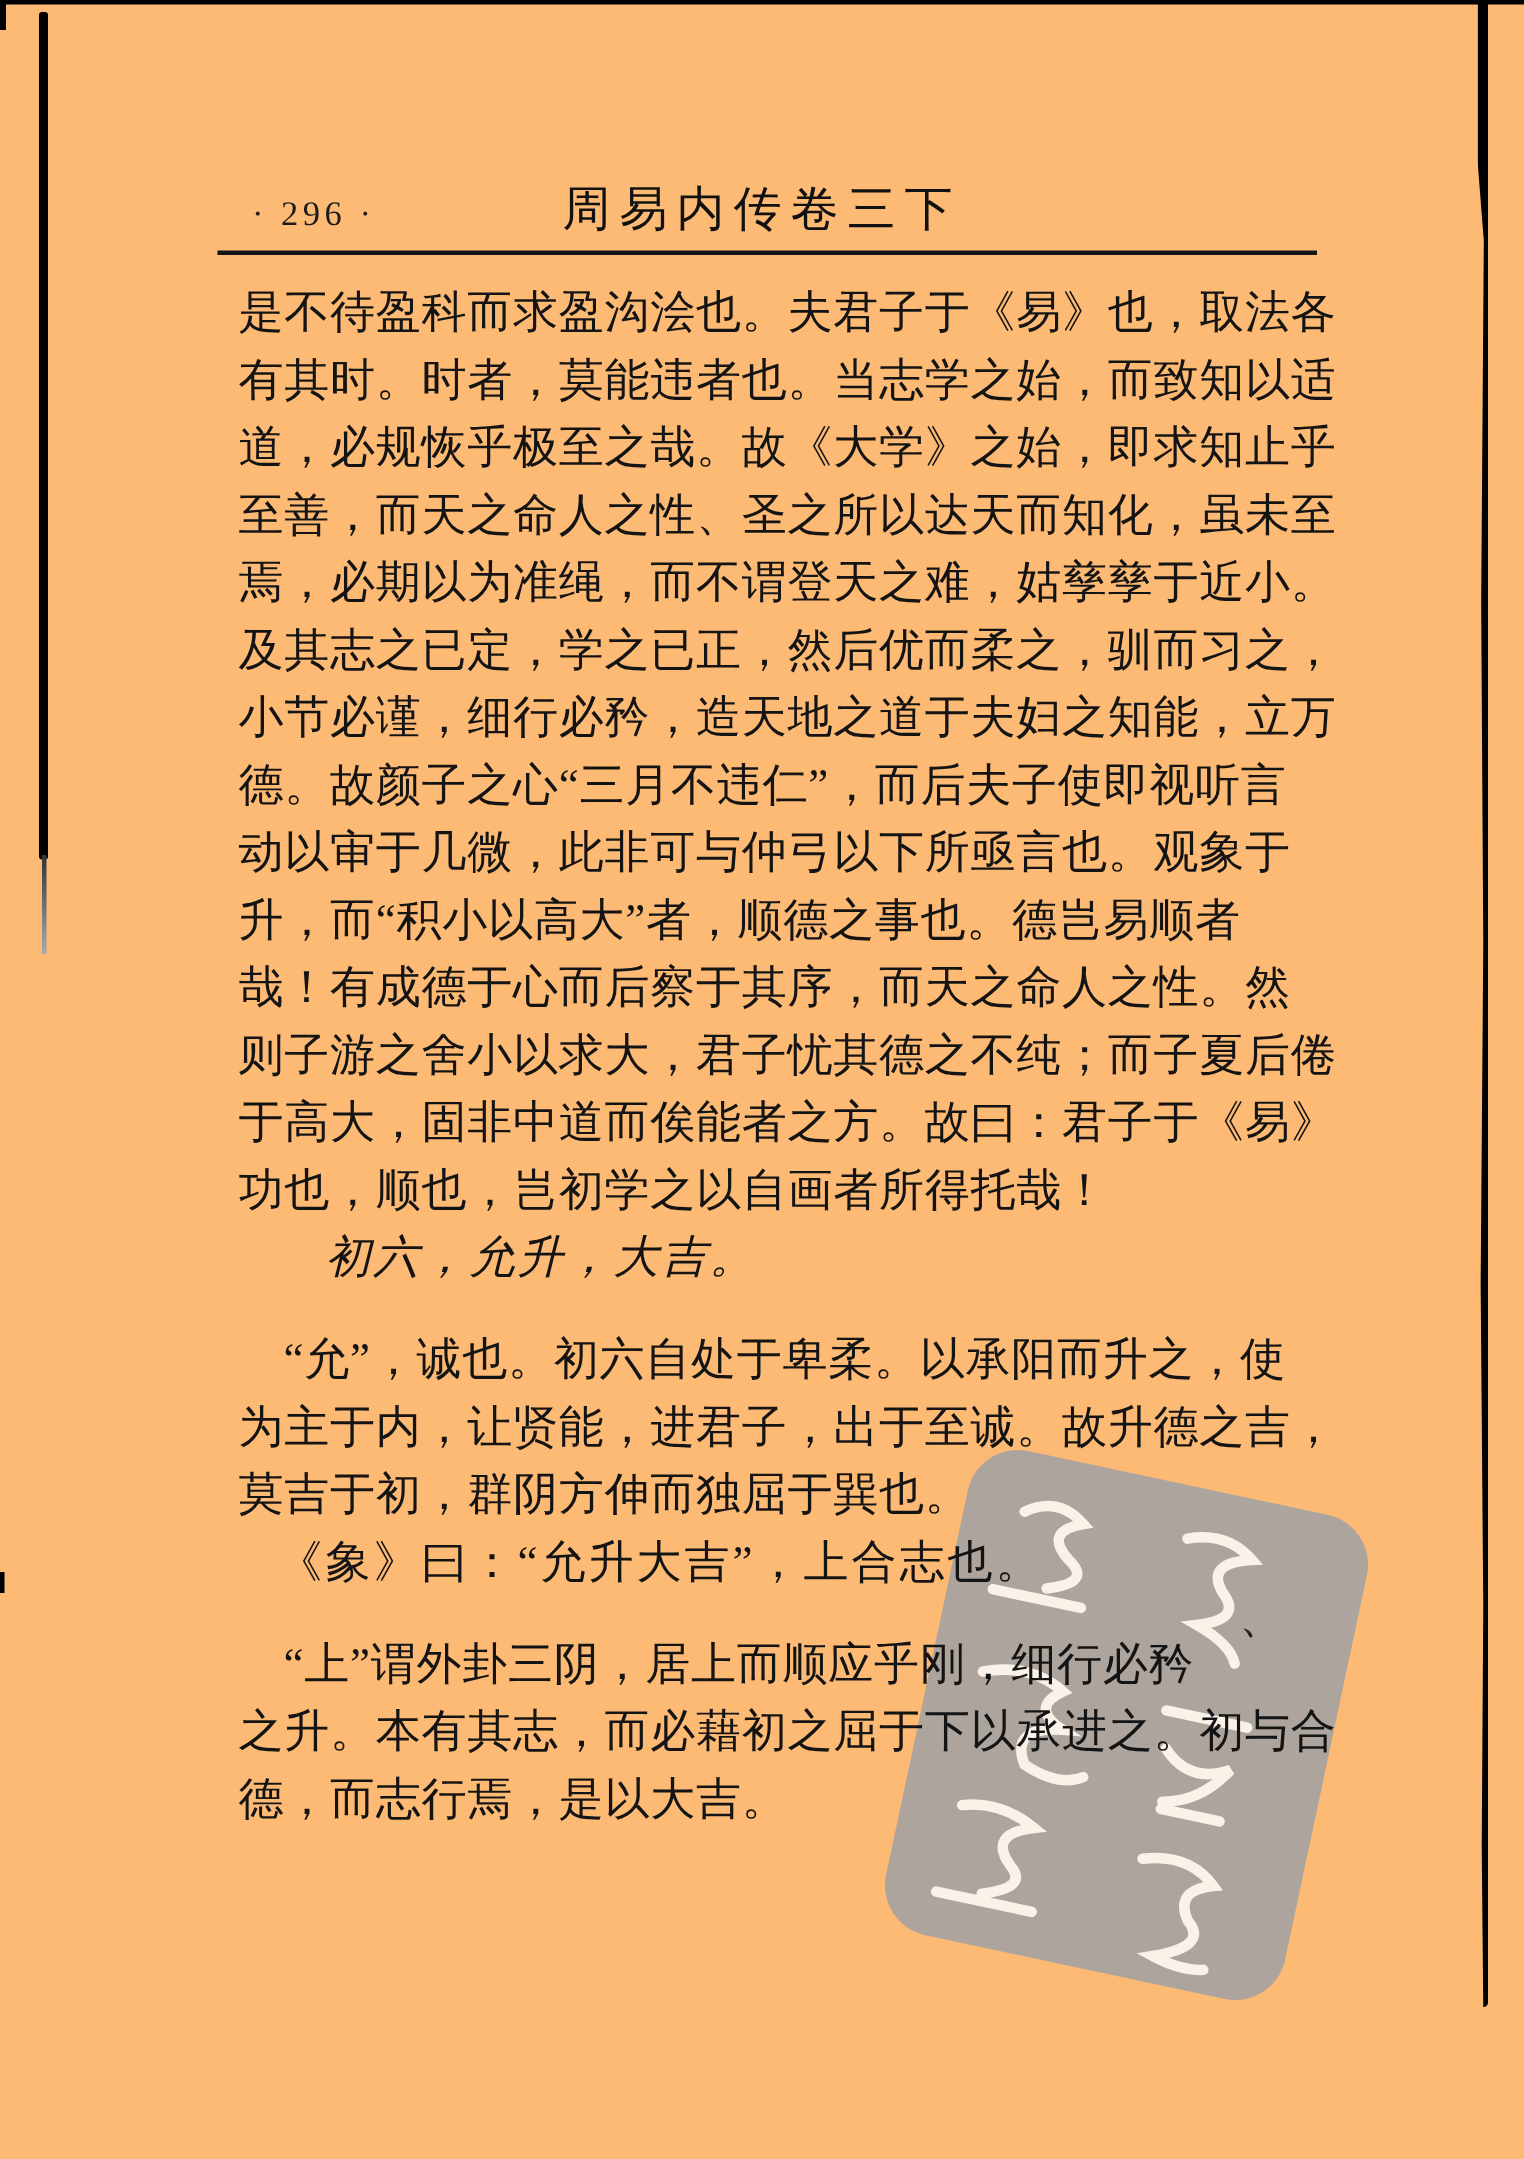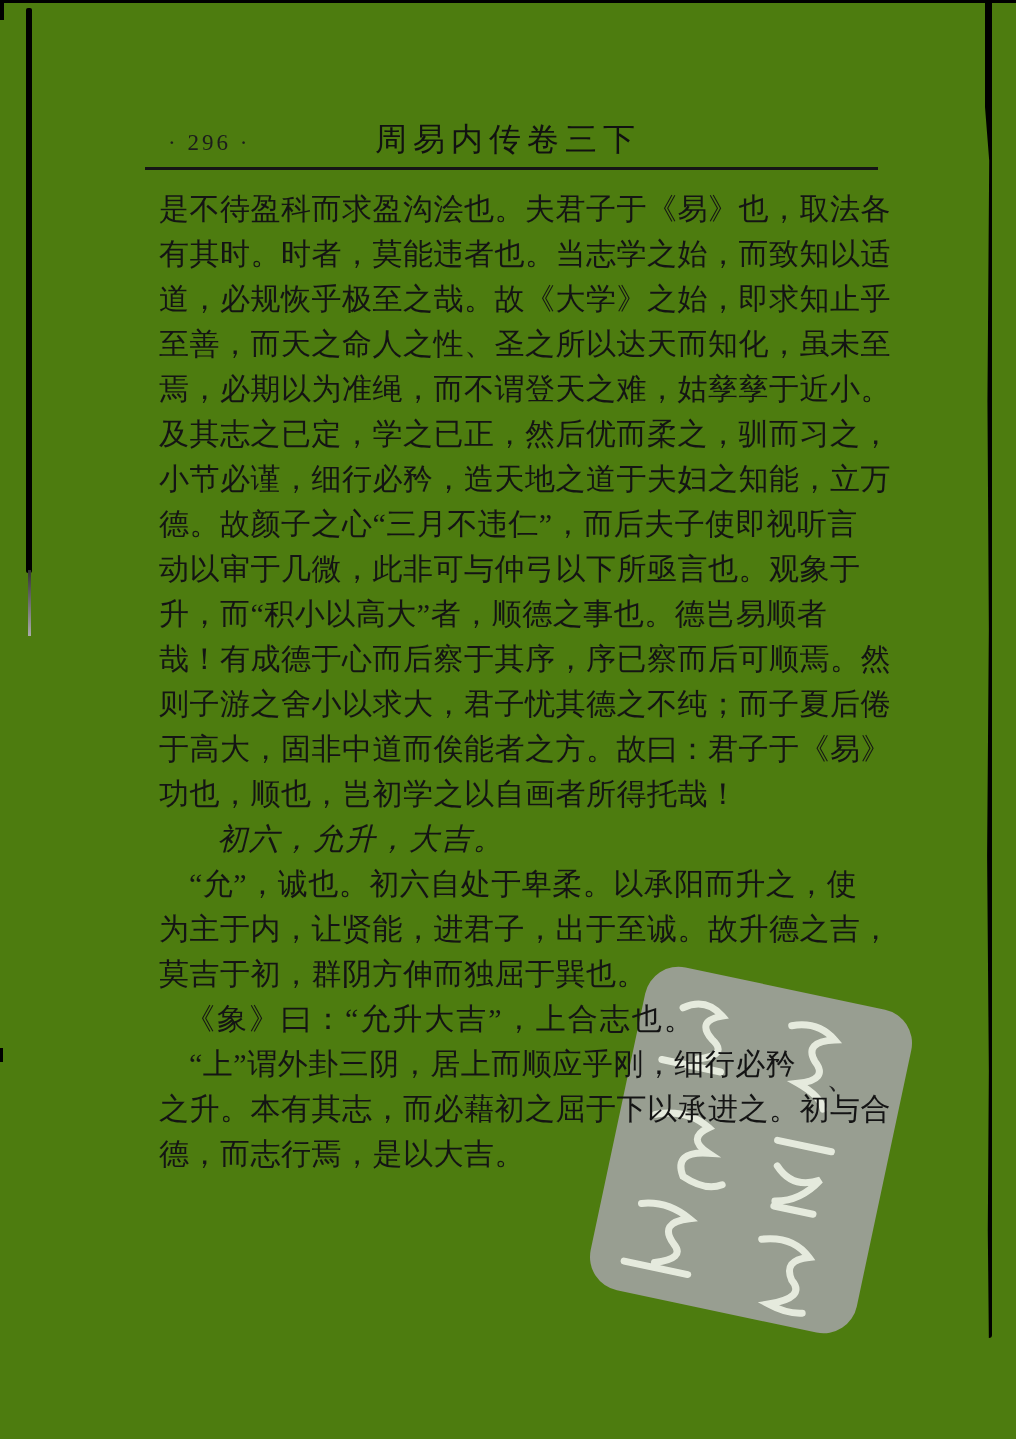--- a/index.html
+++ b/index.html
@@ -5,21 +5,21 @@
   html,body{margin:0;padding:0;}
   body{
     width:1016px;height:1439px;
     background:#ffffff;
     font-family:"Liberation Serif","DejaVu Serif",serif;
     position:relative;
     overflow:hidden;
   }
   .page{
     position:absolute;inset:0;
-    background:#4d7c0f;
+    background:#fdba74;
   }
   
   .top-edge{position:absolute;left:0;top:0;width:1016px;height:3px;background:#000;}
   .topleft-blob{position:absolute;left:0;top:0;width:4px;height:20px;background:#000;}
   .left-bar{position:absolute;left:26px;top:8px;width:6px;height:565px;background:#000;border-radius:2px;}
   .left-bar-tail{position:absolute;left:28px;top:570px;width:3px;height:66px;
     background:linear-gradient(#333,#aaa);}
   .left-sliver{position:absolute;left:0;top:1048px;width:3px;height:14px;background:#000;}
   .right-bar{position:absolute;left:985px;top:0;width:7px;height:1338px;background:#000;
     border-radius:0 0 3px 3px;
@@ -51,21 +51,21 @@
   
   .textblock{
     position:absolute;left:159px;top:186px;width:724px;
     z-index:2;
     color:#141414;
     font-size:30px;line-height:45px;
     letter-spacing:0.5px;
     white-space:nowrap;
   }
   .line{height:45px;}
-  .indent{padding-left:30px;}
+  .indent{padding-left:30px;margin-top:23px;}
   .verse{padding-left:58px;font-style:italic;letter-spacing:2px;}
   .verse-quote{padding-left:26px;letter-spacing:2px;}
   .margin-mark{
     position:absolute;left:826px;top:1058px;
     font-size:30px;color:#222;z-index:2;
   }
 </style>
 </head>
 <body>
 
@@ -99,21 +99,21 @@
     <div class="line">是不待盈科而求盈沟浍也。夫君子于《易》也，取法各</div>
     <div class="line">有其时。时者，莫能违者也。当志学之始，而致知以适</div>
     <div class="line">道，必规恢乎极至之哉。故《大学》之始，即求知止乎</div>
     <div class="line">至善，而天之命人之性、圣之所以达天而知化，虽未至</div>
     <div class="line">焉，必期以为准绳，而不谓登天之难，姑孳孳于近小。</div>
     <div class="line">及其志之已定，学之已正，然后优而柔之，驯而习之，</div>
     <div class="line">小节必谨，细行必矜，造天地之道于夫妇之知能，立万</div>
     <div class="line">德。故颜子之心“三月不违仁”，而后夫子使即视听言</div>
     <div class="line">动以审于几微，此非可与仲弓以下所亟言也。观象于</div>
     <div class="line">升，而“积小以高大”者，顺德之事也。德岂易顺者</div>
-    <div class="line">哉！有成德于心而后察于其序，序已察而后可顺焉。然</div>
+    <div class="line">哉！有成德于心而后察于其序，而天之命人之性。然</div>
     <div class="line">则子游之舍小以求大，君子忧其德之不纯；而子夏后倦</div>
     <div class="line">于高大，固非中道而俟能者之方。故曰：君子于《易》</div>
     <div class="line">功也，顺也，岂初学之以自画者所得托哉！</div>
     <div class="line verse">初六，允升，大吉。</div>
     <div class="line indent">“允”，诚也。初六自处于卑柔。以承阳而升之，使</div>
     <div class="line">为主于内，让贤能，进君子，出于至诚。故升德之吉，</div>
     <div class="line">莫吉于初，群阴方伸而独屈于巽也。</div>
     <div class="line verse-quote">《象》曰：“允升大吉”，上合志也。</div>
     <div class="line indent">“上”谓外卦三阴，居上而顺应乎刚，细行必矜</div>
     <div class="line">之升。本有其志，而必藉初之屈于下以承进之。初与合</div>

